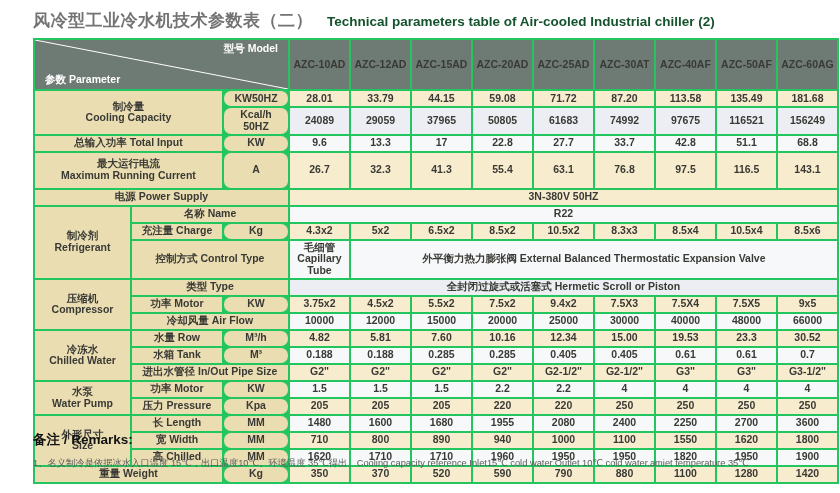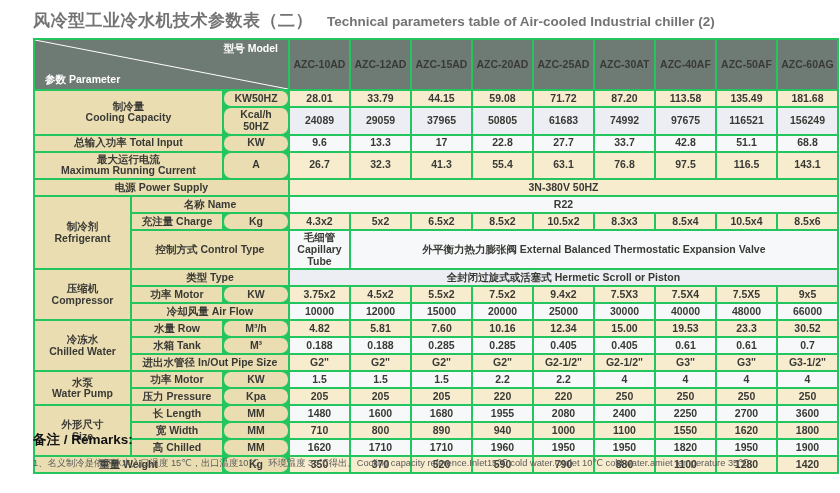--- a/index.html
+++ b/index.html
@@ -2,39 +2,39 @@
 <html><head>
 <meta charset="utf-8">
 <style>
   * { margin:0; padding:0; box-sizing:border-box; }
   html,body { background:#ffffff; }
   body { font-family:"Liberation Sans","DejaVu Sans",sans-serif; }
   .page { position:relative; width:840px; height:493px; background:#ffffff; overflow:hidden; }
 
   .title-row { position:absolute; left:33px; top:9px; display:flex; align-items:baseline; gap:14px; white-space:nowrap; }
   .title-zh { font-size:17px; font-weight:bold; color:#737373; letter-spacing:0.5px; }
-  .title-en { font-size:13.5px; font-weight:bold; color:#737373; }
+  .title-en { font-size:13.5px; font-weight:bold; color:#14532d; }
 
   table.params { position:absolute; left:33px; top:38px; width:806px; border-collapse:separate; border-spacing:2px; table-layout:fixed; background:#22c55e; }
   table.params td { font-size:10.5px; font-weight:bold; text-align:center; vertical-align:middle; padding:1px 2px; line-height:1.12; color:#3a3a35; height:15px; white-space:pre-line; overflow:hidden; }
 
   thead td { background:#6e7a74; color:#ffffff; height:26px; font-size:10.5px; }
   td.corner { position:relative; }
   td.corner svg { position:absolute; left:0; top:0; width:100%; height:100%; }
   .corner-param { position:absolute; left:10px; bottom:3px; font-size:10.5px; color:#fff; }
   .corner-model { position:absolute; right:10px; top:3px; font-size:10.5px; color:#fff; }
 
   td.label  { background:#eadd
 
 b2; background:#eaddb2; text-align:left; padding-left:6px; color:#45433a; }
   td.unit   { background:#eaddb2; color:#45433a;border-radius:7px; }
   td.data.cream { background:#f8ecce; }
   td.data.pale  { background:#eceef3; }
   td.data.white { background:#f7f8fa; }
-  tr.tall td { height:25px; }
+  tr.tall td { height:35px; }
 
   .remarks { position:absolute; left:33px; top:431px; width:790px; }
   .remarks-heading { font-size:13.5px; font-weight:bold; color:#111; margin-bottom:8px; }
   .remark-line { font-size:9.3px; color:#5a5a5a; line-height:1.45; white-space:nowrap; }
 </style>
 </head>
 <body>
 
 <div class="page">
 

